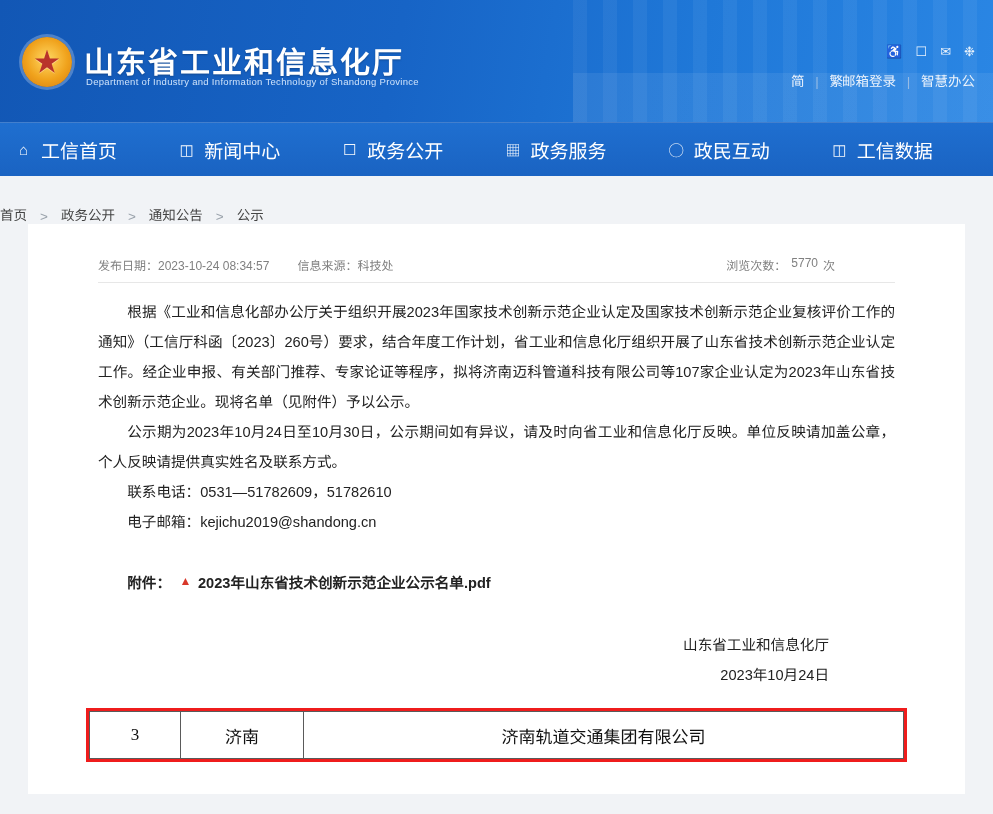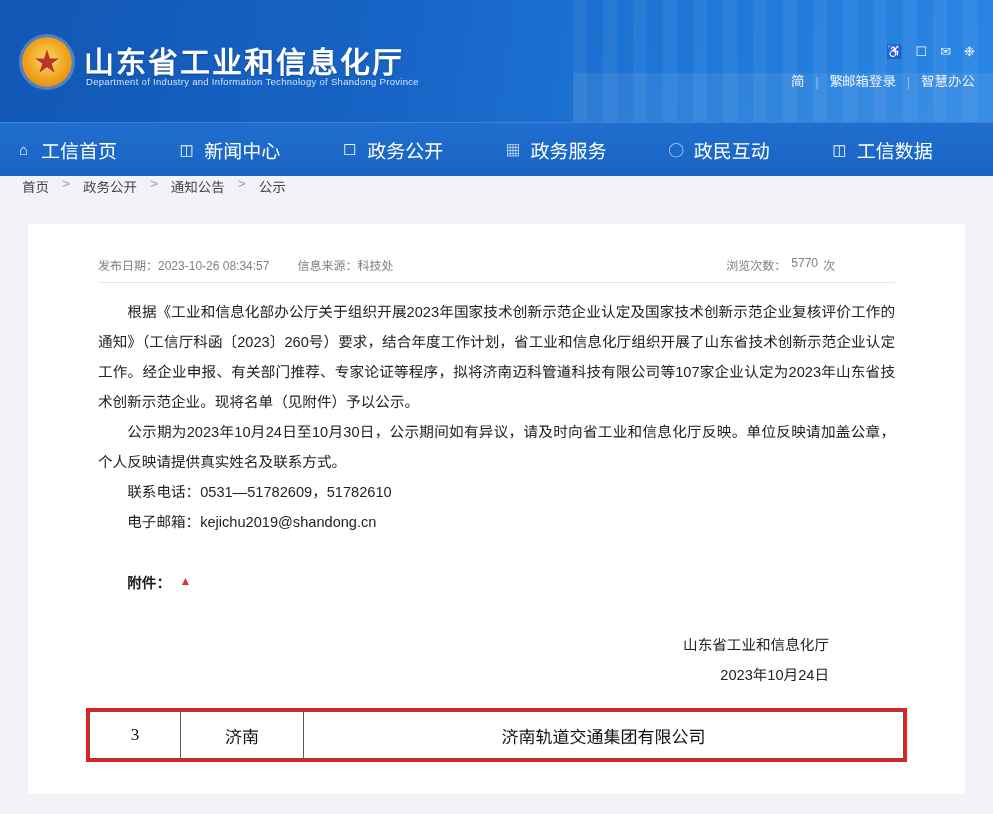--- a/index.html
+++ b/index.html
@@ -152,22 +152,21 @@
     align-items: center; justify-content: center;
     font-size: 15px;
     opacity: 0.95;
   }
 
   
   .breadcrumb {
     height: 48px;
     background: #f1f3f6;
     display: flex;
-    align-items: flex-start;
-    padding-left: 22px;
+    align-items: flex-end;
     color: #4a4a4a;
     font-size: 13.5px;
   }
   .breadcrumb .crumb { color: #444; }
   .breadcrumb .arrow { color: #9aa2ab; margin: 0 13px; }
 
   
   .article-wrap {
     margin: 0 28px;
     background: #ffffff;
@@ -330,40 +329,41 @@
     <span class="arrow">&gt;</span>
     <span class="crumb">公示</span>
   </div>
 
   <div class="article-wrap">
     <div class="article-inner">
 
 
       <div class="meta-row">
         <div class="meta-left">
-          <span><span>发布日期：</span><span>2023-10-26 08:34:57</span></span>
+          <span><span>发布日期：</span><span>2023-10-24 08:34:57</span></span>
           <span><span>信息来源：</span><span>科技处</span></span>
         </div>
         <div class="meta-right">
           <span>浏览次数：</span>
           <span>5770</span>
           <span>次</span>
         </div>
       </div>
 
       <div class="body-text">
         <p>根据《工业和信息化部办公厅关于组织开展2023年国家技术创新示范企业认定及国家技术创新示范企业复核评价工作的通知》（工信厅科函〔2023〕260号）要求，结合年度工作计划，省工业和信息化厅组织开展了山东省技术创新示范企业认定工作。经企业申报、有关部门推荐、专家论证等程序，拟将济南迈科管道科技有限公司等107家企业认定为2023年山东省技术创新示范企业。现将名单（见附件）予以公示。</p>
         <p>公示期为2023年10月24日至10月30日，公示期间如有异议，请及时向省工业和信息化厅反映。单位反映请加盖公章，个人反映请提供真实姓名及联系方式。</p>
         <div class="contact-line">联系电话：0531—51782609，51782610</div>
         <div class="contact-line">电子邮箱：kejichu2019@shandong.cn</div>
       </div>
 
       <div class="attach">
         <span class="label">附件：</span>
         <span class="pdf-icon">▲</span>
+        <a class="attach-link" href="#">2023年山东省技术创新示范企业公示名单.pdf</a>
       </div>
 
       <div class="sign">
         <div>山东省工业和信息化厅</div>
         <div>2023年10月24日</div>
       </div>
     </div>
 
     <div class="hl-table-wrap">
       <table class="hl-table">

